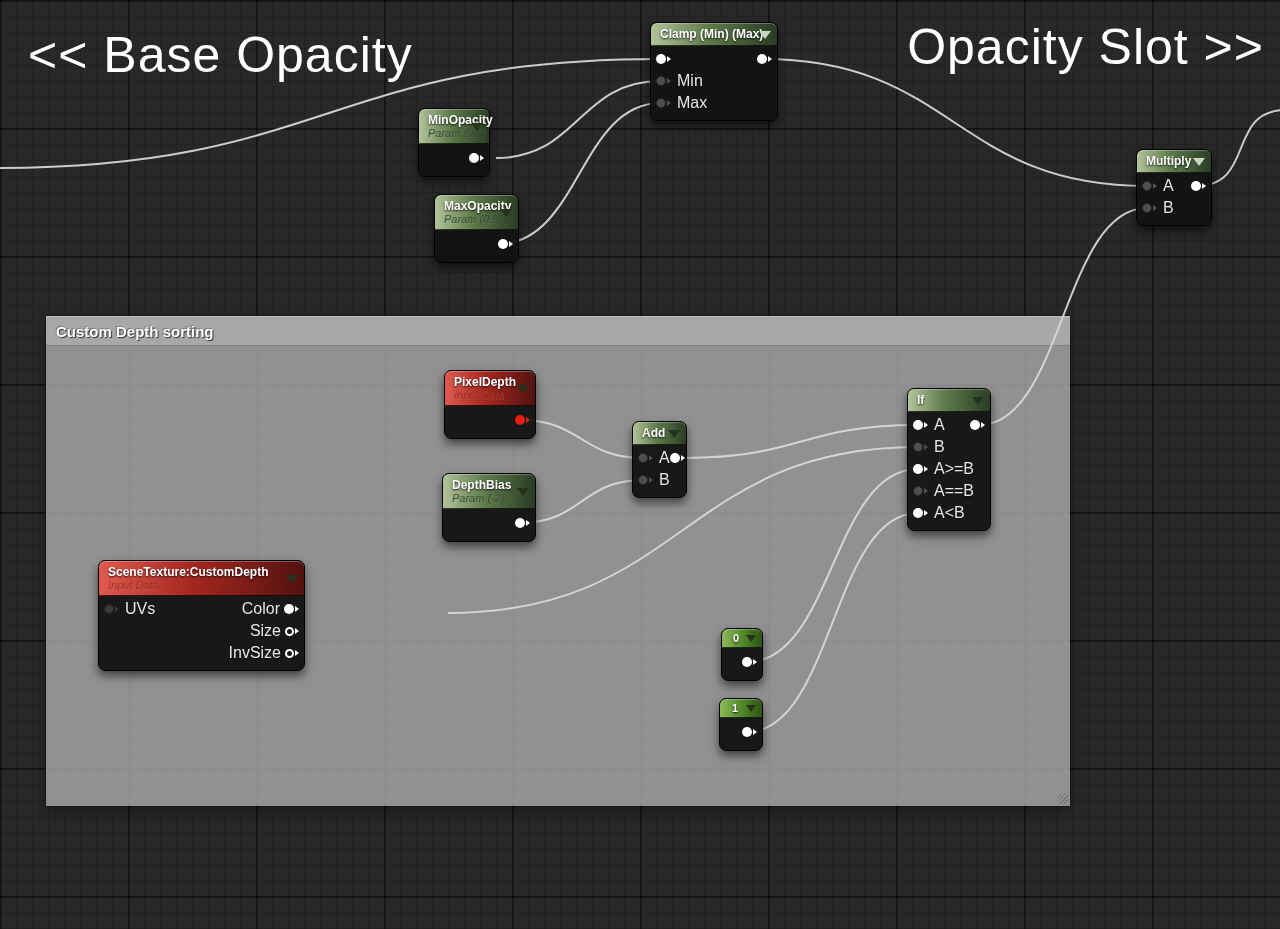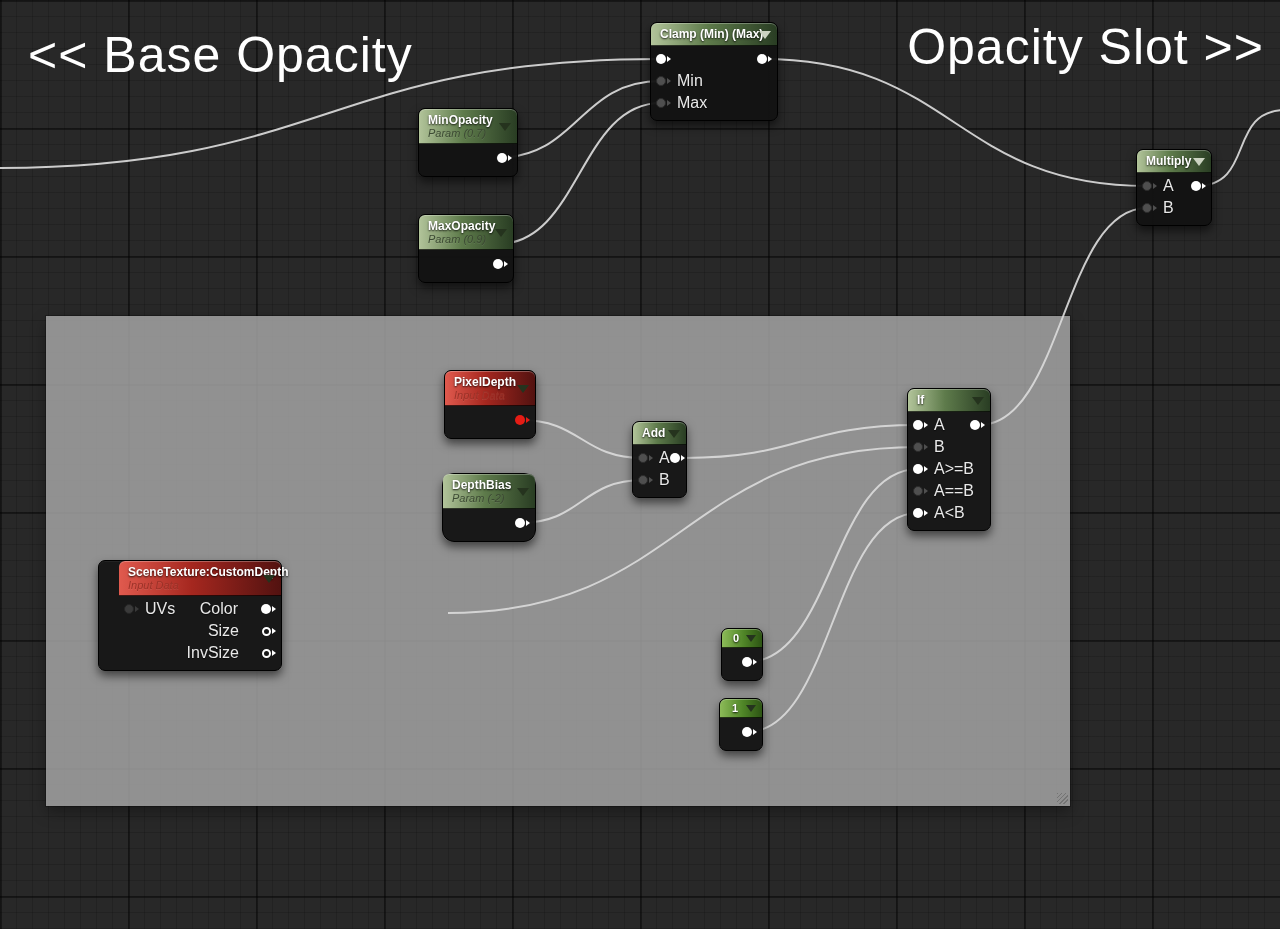--- a/index.html
+++ b/index.html
@@ -67,27 +67,30 @@
   .pc.red{background:var(--pin-red,#e51c15);}
   .pc.hollow{background:transparent;border:2px solid #fff;width:9px;height:9px;}
   .chev{width:0;height:0;flex:none;margin-left:1px;
     border-top:3px solid transparent;border-bottom:3px solid transparent;
     border-left:4px solid #fff;}
   .chev.gray{border-left-color:#4f4f4f;}
   .chev.dim{border-left-color:#3a3a3a;}
   .chev.red{border-left-color:#e51c15;}
   .plabel{font-size:16px;color:#e8e8e8;white-space:nowrap;text-shadow:0 1px 1px rgba(0,0,0,.6);}
   .pin.in .plabel{margin-left:6px;}
-  .pin.out .plabel{margin-right:23px;}
+  .pin.out .plabel{margin-right:4px;}
 </style>
 </head>
 <body>
 
 <div id="graph">
   <div class="comment" id="commentBox" style="left: 46px; top: 316px; width: 1024px; height: 490px;">
+    <div class="comment-header">
+      <span>Custom Depth sorting</span>
+    </div>
     <div class="comment-resize"></div>
   </div>
 
   <svg id="wires" width="1280" height="929">
       <path d="M-6,168 C327.5,168 327.5,59 661,59"></path>
       <path d="M496,158 C578.5,158 578.5,81 661,81"></path>
       <path d="M498,244 C579.5,244 579.5,103 661,103"></path>
       <path d="M762,59 C954.5,59 954.5,186 1147,186"></path>
       <path d="M1196,186 C1256,186 1226,110 1286,110"></path>
       <path d="M520,420 C581.5,420 581.5,458 643,458"></path>
@@ -136,39 +139,39 @@
             <span class="pin in">
               <span class="pc gray"></span>
               <span class="chev gray"></span>
               <span class="plabel">Max</span>
             </span>
           </span>
           <span class="side r"></span>
         </div>
       </div>
     </div>
-    <div class="node param" style="left: 418px; top: 108px; width: 100px;">
+    <div class="node param" style="left: 418px; top: 108px; width: 72px;">
       <div class="header">
         <div class="ntitle">MinOpacity</div>
         <div class="nsub">Param (0.7)</div>
         <span class="arrow"></span>
       </div>
       <div class="nbody">
         <div class="row">
           <span class="side l"></span>
           <span class="side r">
             <span class="pin out">
               <span class="pc white"></span>
               <span class="chev white"></span>
             </span>
           </span>
         </div>
       </div>
     </div>
-    <div class="node param" style="left: 418px; top: 194px; width: 96px; margin-top: 20px;">
+    <div class="node param" style="left: 434px; top: 194px; width: 85px;">
       <div class="header">
         <div class="ntitle">MaxOpacity</div>
         <div class="nsub">Param (0.9)</div>
         <span class="arrow"></span>
       </div>
       <div class="nbody">
         <div class="row">
           <span class="side l"></span>
           <span class="side r">
             <span class="pin out">
@@ -256,21 +259,21 @@
             <span class="pin in">
               <span class="pc gray"></span>
               <span class="chev gray"></span>
               <span class="plabel">B</span>
             </span>
           </span>
           <span class="side r"></span>
         </div>
       </div>
     </div>
-    <div class="node param" style="left: 442px; top: 473px; width: 94px; border-radius: 12px;">
+    <div class="node param" style="left: 442px; top: 473px; width: 94px;">
       <div class="header">
         <div class="ntitle">DepthBias</div>
         <div class="nsub">Param (-2)</div>
         <span class="arrow"></span>
       </div>
       <div class="nbody">
         <div class="row">
           <span class="side l"></span>
           <span class="side r">
             <span class="pin out">
@@ -337,21 +340,21 @@
             <span class="pin in">
               <span class="pc white"></span>
               <span class="chev white"></span>
               <span class="plabel">A&lt;B</span>
             </span>
           </span>
           <span class="side r"></span>
         </div>
       </div>
     </div>
-    <div class="node data" style="left: 98px; top: 560px; width: 184px; padding-left: 20px;">
+    <div class="node data" style="left: 98px; top: 560px; width: 207px;">
       <div class="header">
         <div class="ntitle">SceneTexture:CustomDepth</div>
         <div class="nsub">Input Data</div>
         <span class="arrow"></span>
       </div>
       <div class="nbody">
         <div class="row">
           <span class="side l">
             <span class="pin in">
               <span class="pc dim"></span>

